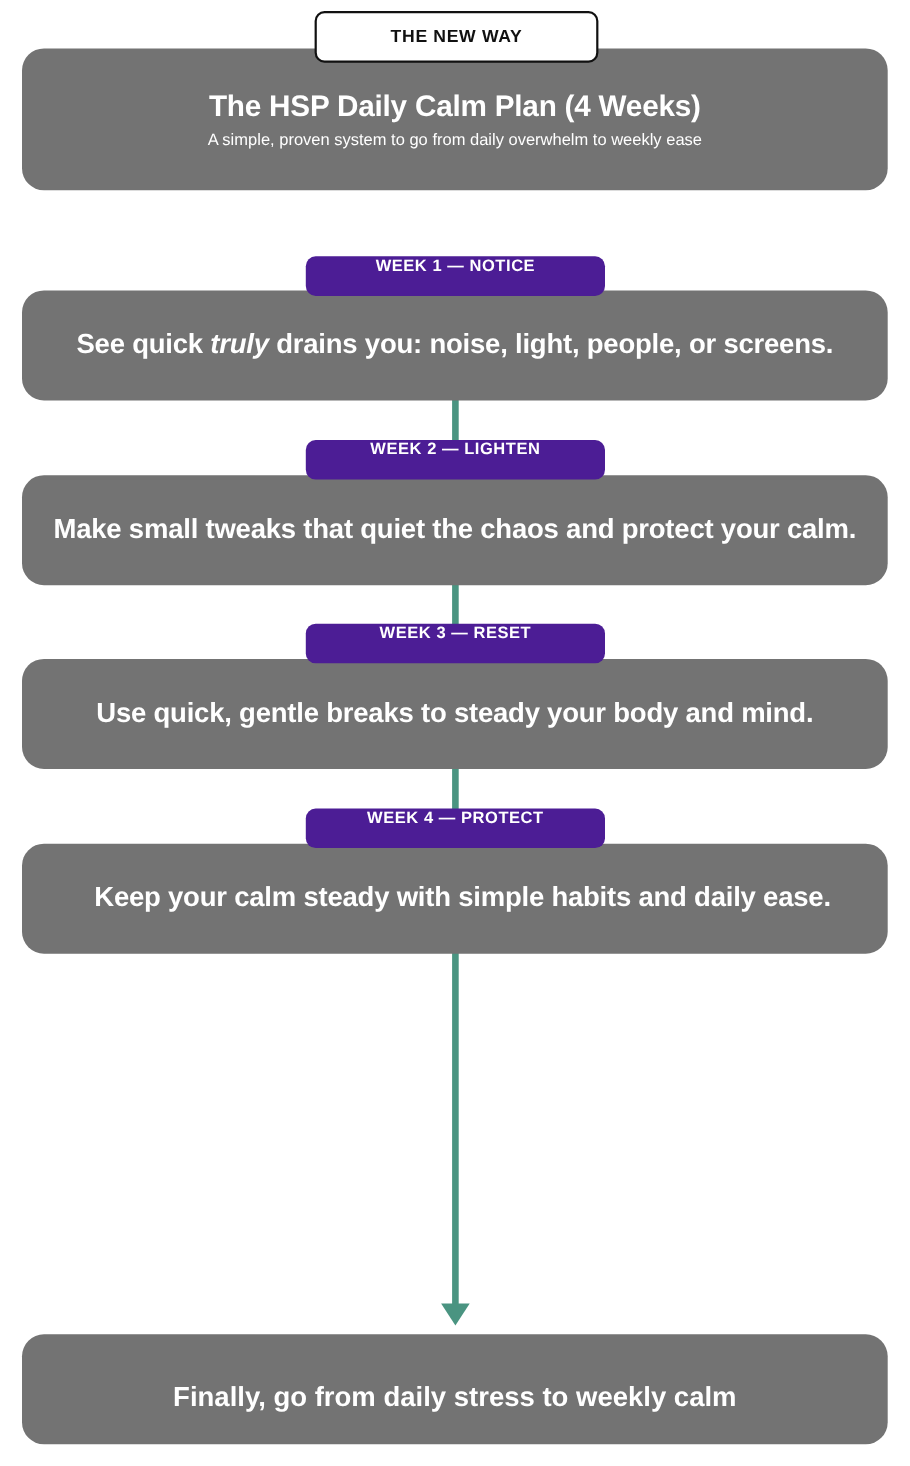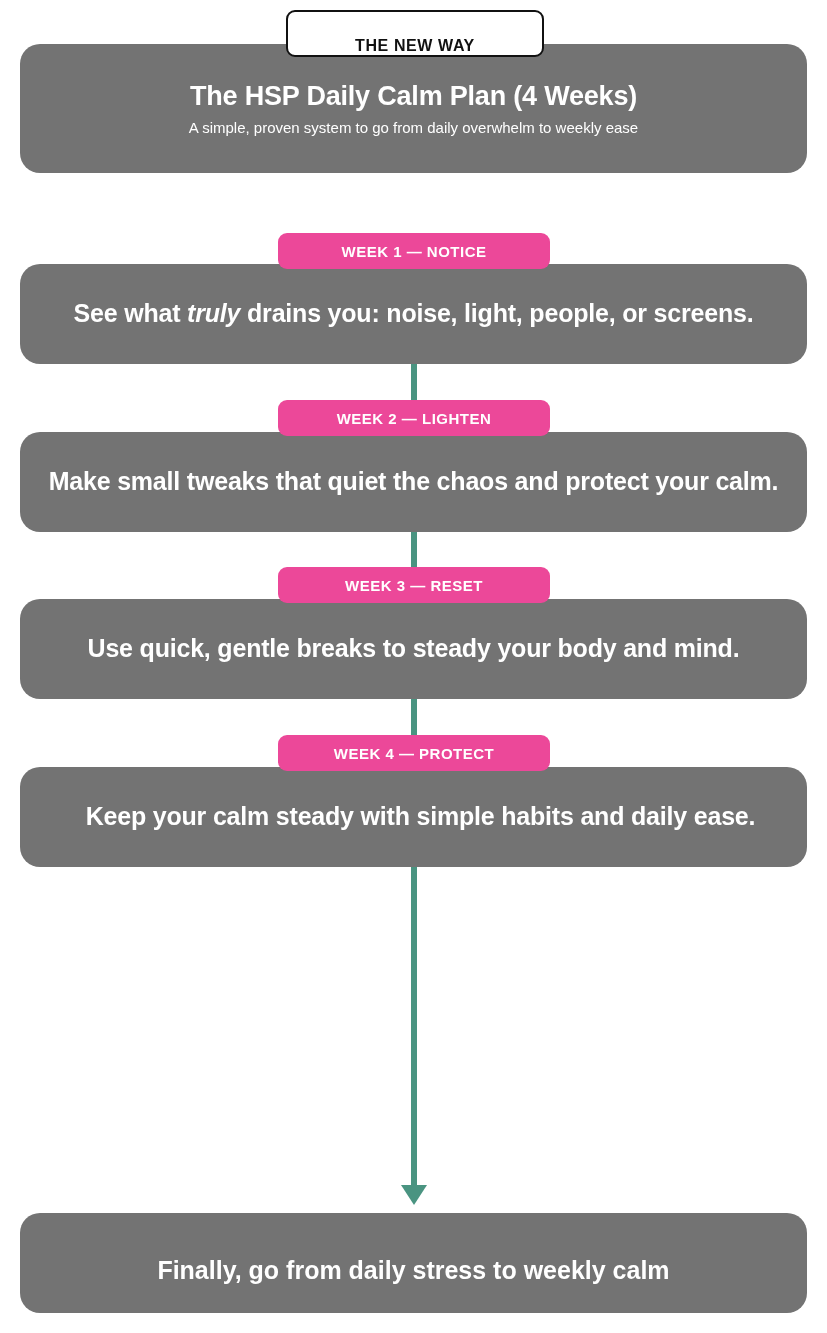--- a/index.html
+++ b/index.html
@@ -43,21 +43,21 @@
   .eyebrow {
     position: absolute;
     left: 286px;
     top: 10px;
     width: 258px;
     height: 47px;
     background: #ffffff;
     border: 2px solid #111111;
     border-radius: 9px;
     display: flex;
-    align-items: flex-end;
+    align-items: center;
     justify-content: center;
     z-index: 5;
   }
   .eyebrow-label {
     font-size: 16px;
     font-weight: bold;
     letter-spacing: 0.6px;
     color: #111111;
     text-transform: uppercase;
   }
@@ -114,24 +114,23 @@
     line-height: 1.25;
     margin-top: 16px;
   }
 
   
   .badge {
     position: absolute;
     left: 278px;
     width: 272px;
     height: 36px;
-    background: #ec4899;
+    background: #4c1d95;
     border-radius: 9px;
     display: flex;
-    align-items: center;
     justify-content: center;
     z-index: 6;
   }
   .badge-label {
     font-size: 15px;
     font-weight: bold;
     color: #ffffff;
     letter-spacing: 0.5px;
     text-transform: uppercase;
     white-space: nowrap;
@@ -155,21 +154,21 @@
   <div class="card hero-card">
     <div class="hero-title">The HSP Daily Calm Plan (4 Weeks)</div>
     <div class="hero-sub">A simple, proven system to go from daily overwhelm to weekly ease</div>
   </div>
 
   <div class="badge" style="top:233px;">
     <span class="badge-label">WEEK 1 — NOTICE</span>
   </div>
   <div class="card step-card" style="top:264px;">
     <div class="step-text">
-      <span>See what </span><em>truly</em><span> drains you: noise, light, people, or screens.</span>
+      <span>See quick </span><em>truly</em><span> drains you: noise, light, people, or screens.</span>
     </div>
   </div>
 
   <div class="badge" style="top:400px;">
     <span class="badge-label">WEEK 2 — LIGHTEN</span>
   </div>
   <div class="card step-card" style="top:432px;">
     <div class="step-text">Make small tweaks that quiet the chaos and protect your calm.</div>
   </div>
 

